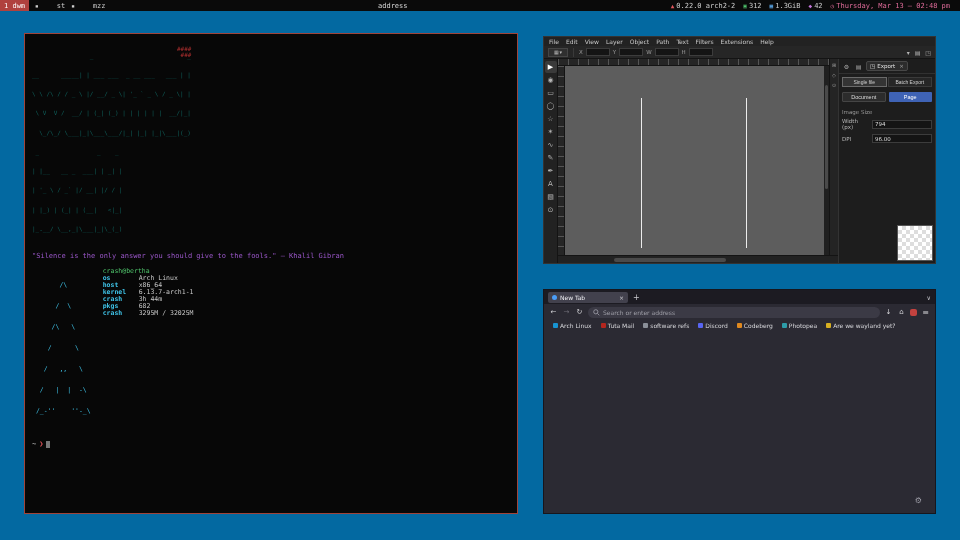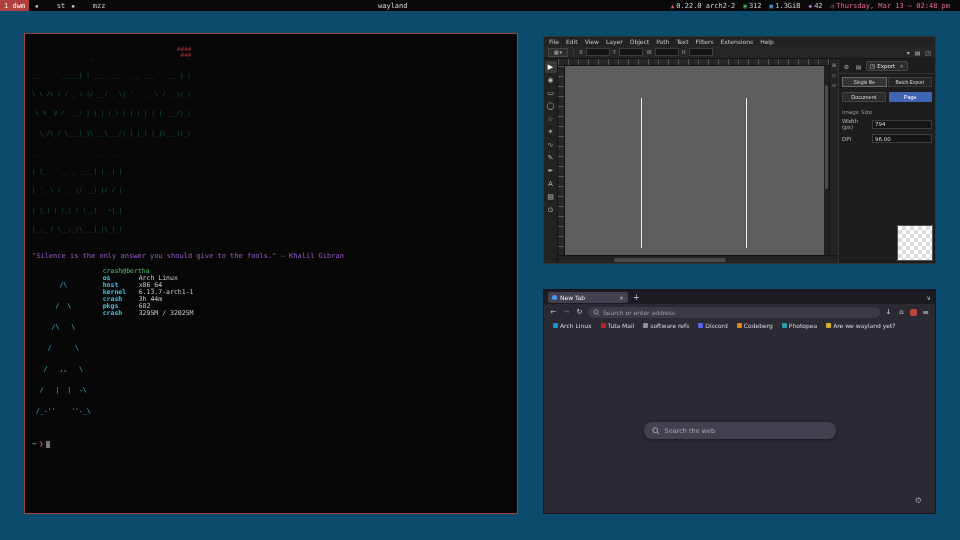--- a/index.html
+++ b/index.html
@@ -1,18 +1,18 @@
 <!DOCTYPE html>
 <html><head>
 <meta charset="utf-8">
 <style>
   * { margin:0; padding:0; box-sizing:border-box; }
   html,body { width:960px; height:540px; background:#000; overflow:hidden;
               font-family:"DejaVu Sans", sans-serif; }
-  .desktop { position:relative; width:960px; height:540px; background:#0c4a6e; }
+  .desktop { position:relative; width:960px; height:540px; background:#0369a1; }
 
   
   .statusbar { position:absolute; left:0; top:0; width:960px; height:11px;
     background:#0a0a0a; display:flex; align-items:center;
     font-family:"DejaVu Sans Mono", monospace; font-size:7px; color:#cfcfcf; }
   .sb-left { display:flex; align-items:center; height:100%; gap:6px; }
   .sb-tag { height:100%; display:flex; align-items:center; padding:0 4px; color:#fff; }
   .sb-item { display:flex; align-items:center; gap:18px; }
   .sb-ico { font-size:6px; }
   .sb-title { position:absolute; left:378px; top:0; height:11px; display:flex; align-items:center; color:#d8d8d8; }
@@ -133,21 +133,21 @@
       <span class="sb-tag" style="background-color: rgb(176, 65, 62);">1 dwm</span>
       <span class="sb-item">
         <span class="sb-ico">▪</span>
         <span>st</span>
       </span>
       <span class="sb-item">
         <span class="sb-ico">▪</span>
         <span>mzz</span>
       </span>
     </div>
-    <div class="sb-title">wayland</div>
+    <div class="sb-title">address</div>
     <div class="sb-right">
       <span class="sb-seg">
         <span class="ico" style="color: rgb(224, 86, 92);">▲</span>
         <span>0.22.0 arch2-2</span>
       </span>
       <span class="sb-seg">
         <span class="ico" style="color: rgb(79, 195, 107);">▣</span>
         <span>312</span>
       </span>
       <span class="sb-seg">
@@ -351,24 +351,17 @@
       <span class="bm">
         <span class="bm-ico" style="background-color: rgb(45, 156, 168);"></span>
         <span>Photopea</span>
       </span>
       <span class="bm">
         <span class="bm-ico" style="background-color: rgb(216, 176, 33);"></span>
         <span>Are we wayland yet?</span>
       </span>
     </div>
     <div class="br-content">
-      <div class="br-search">
-        <svg class="mag" width="8" height="8" viewBox="0 0 10 10">
-          <circle cx="4" cy="4" r="3" fill="none" stroke="#a8a8b0" stroke-width="1.2"></circle>
-          <line x1="6.3" y1="6.3" x2="9" y2="9" stroke="#a8a8b0" stroke-width="1.2"></line>
-        </svg>
-        <span>Search the web</span>
-      </div>
       <span class="br-gear">⚙</span>
     </div>
   </div>
 
 </div>
 
 </body></html>

